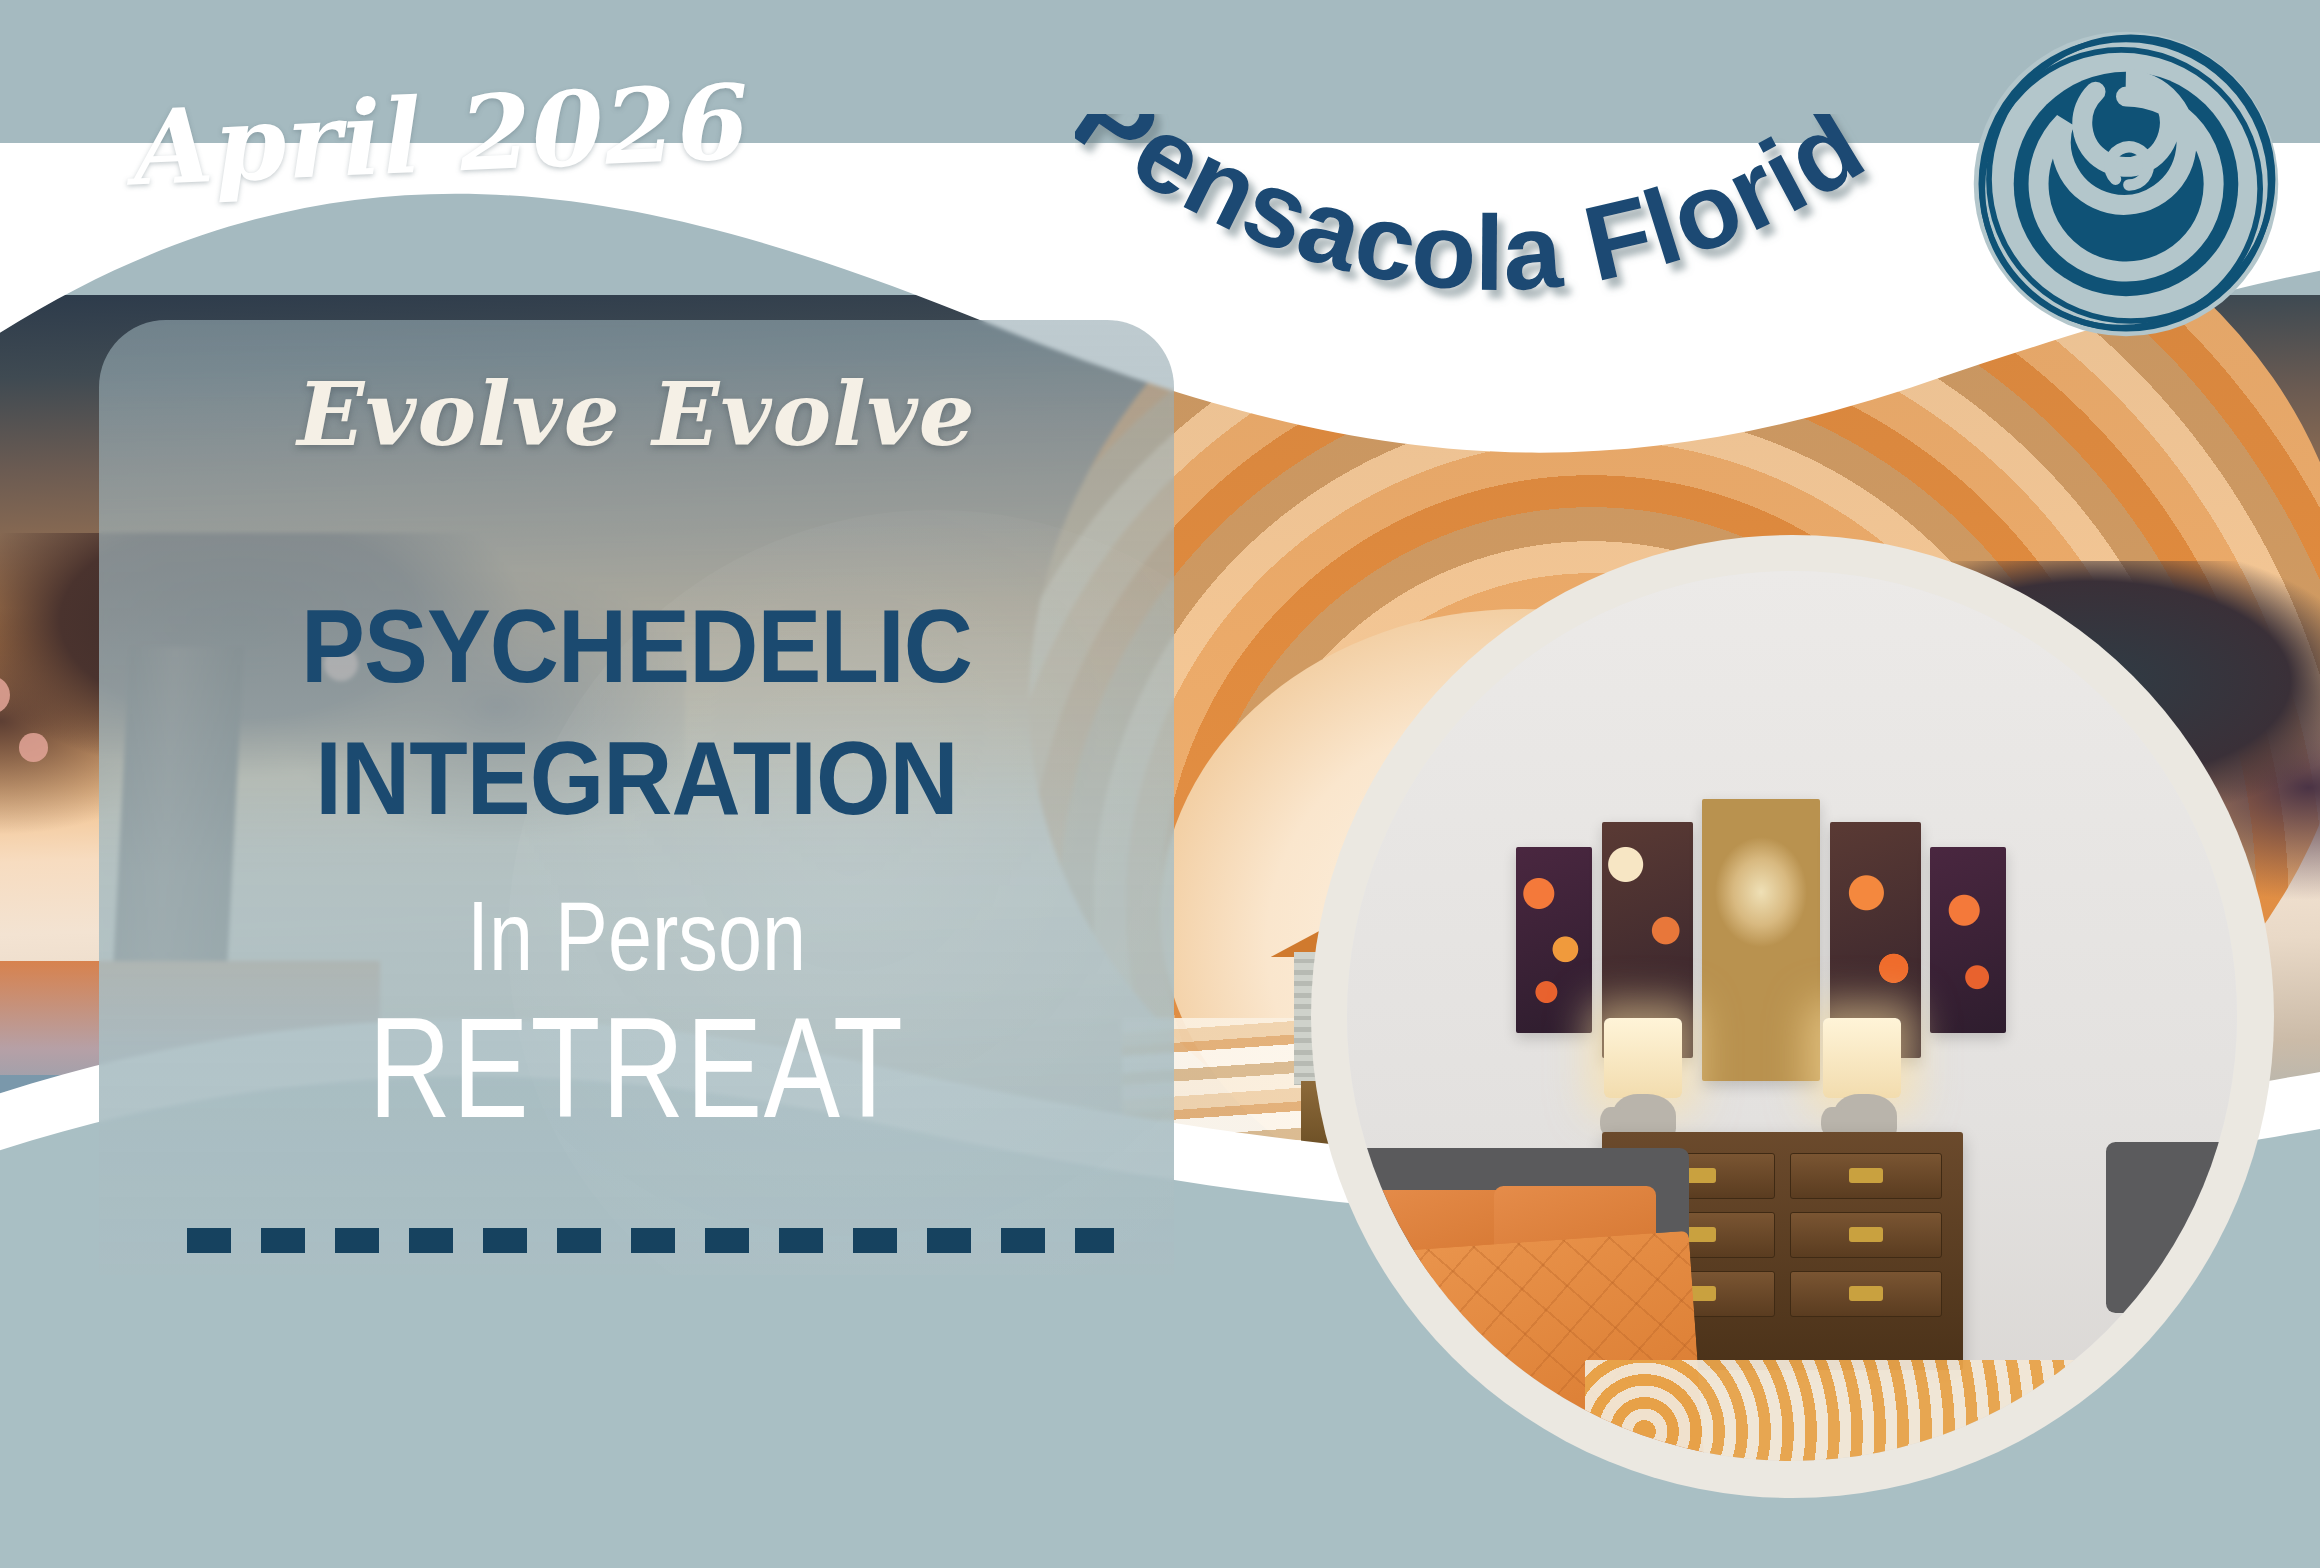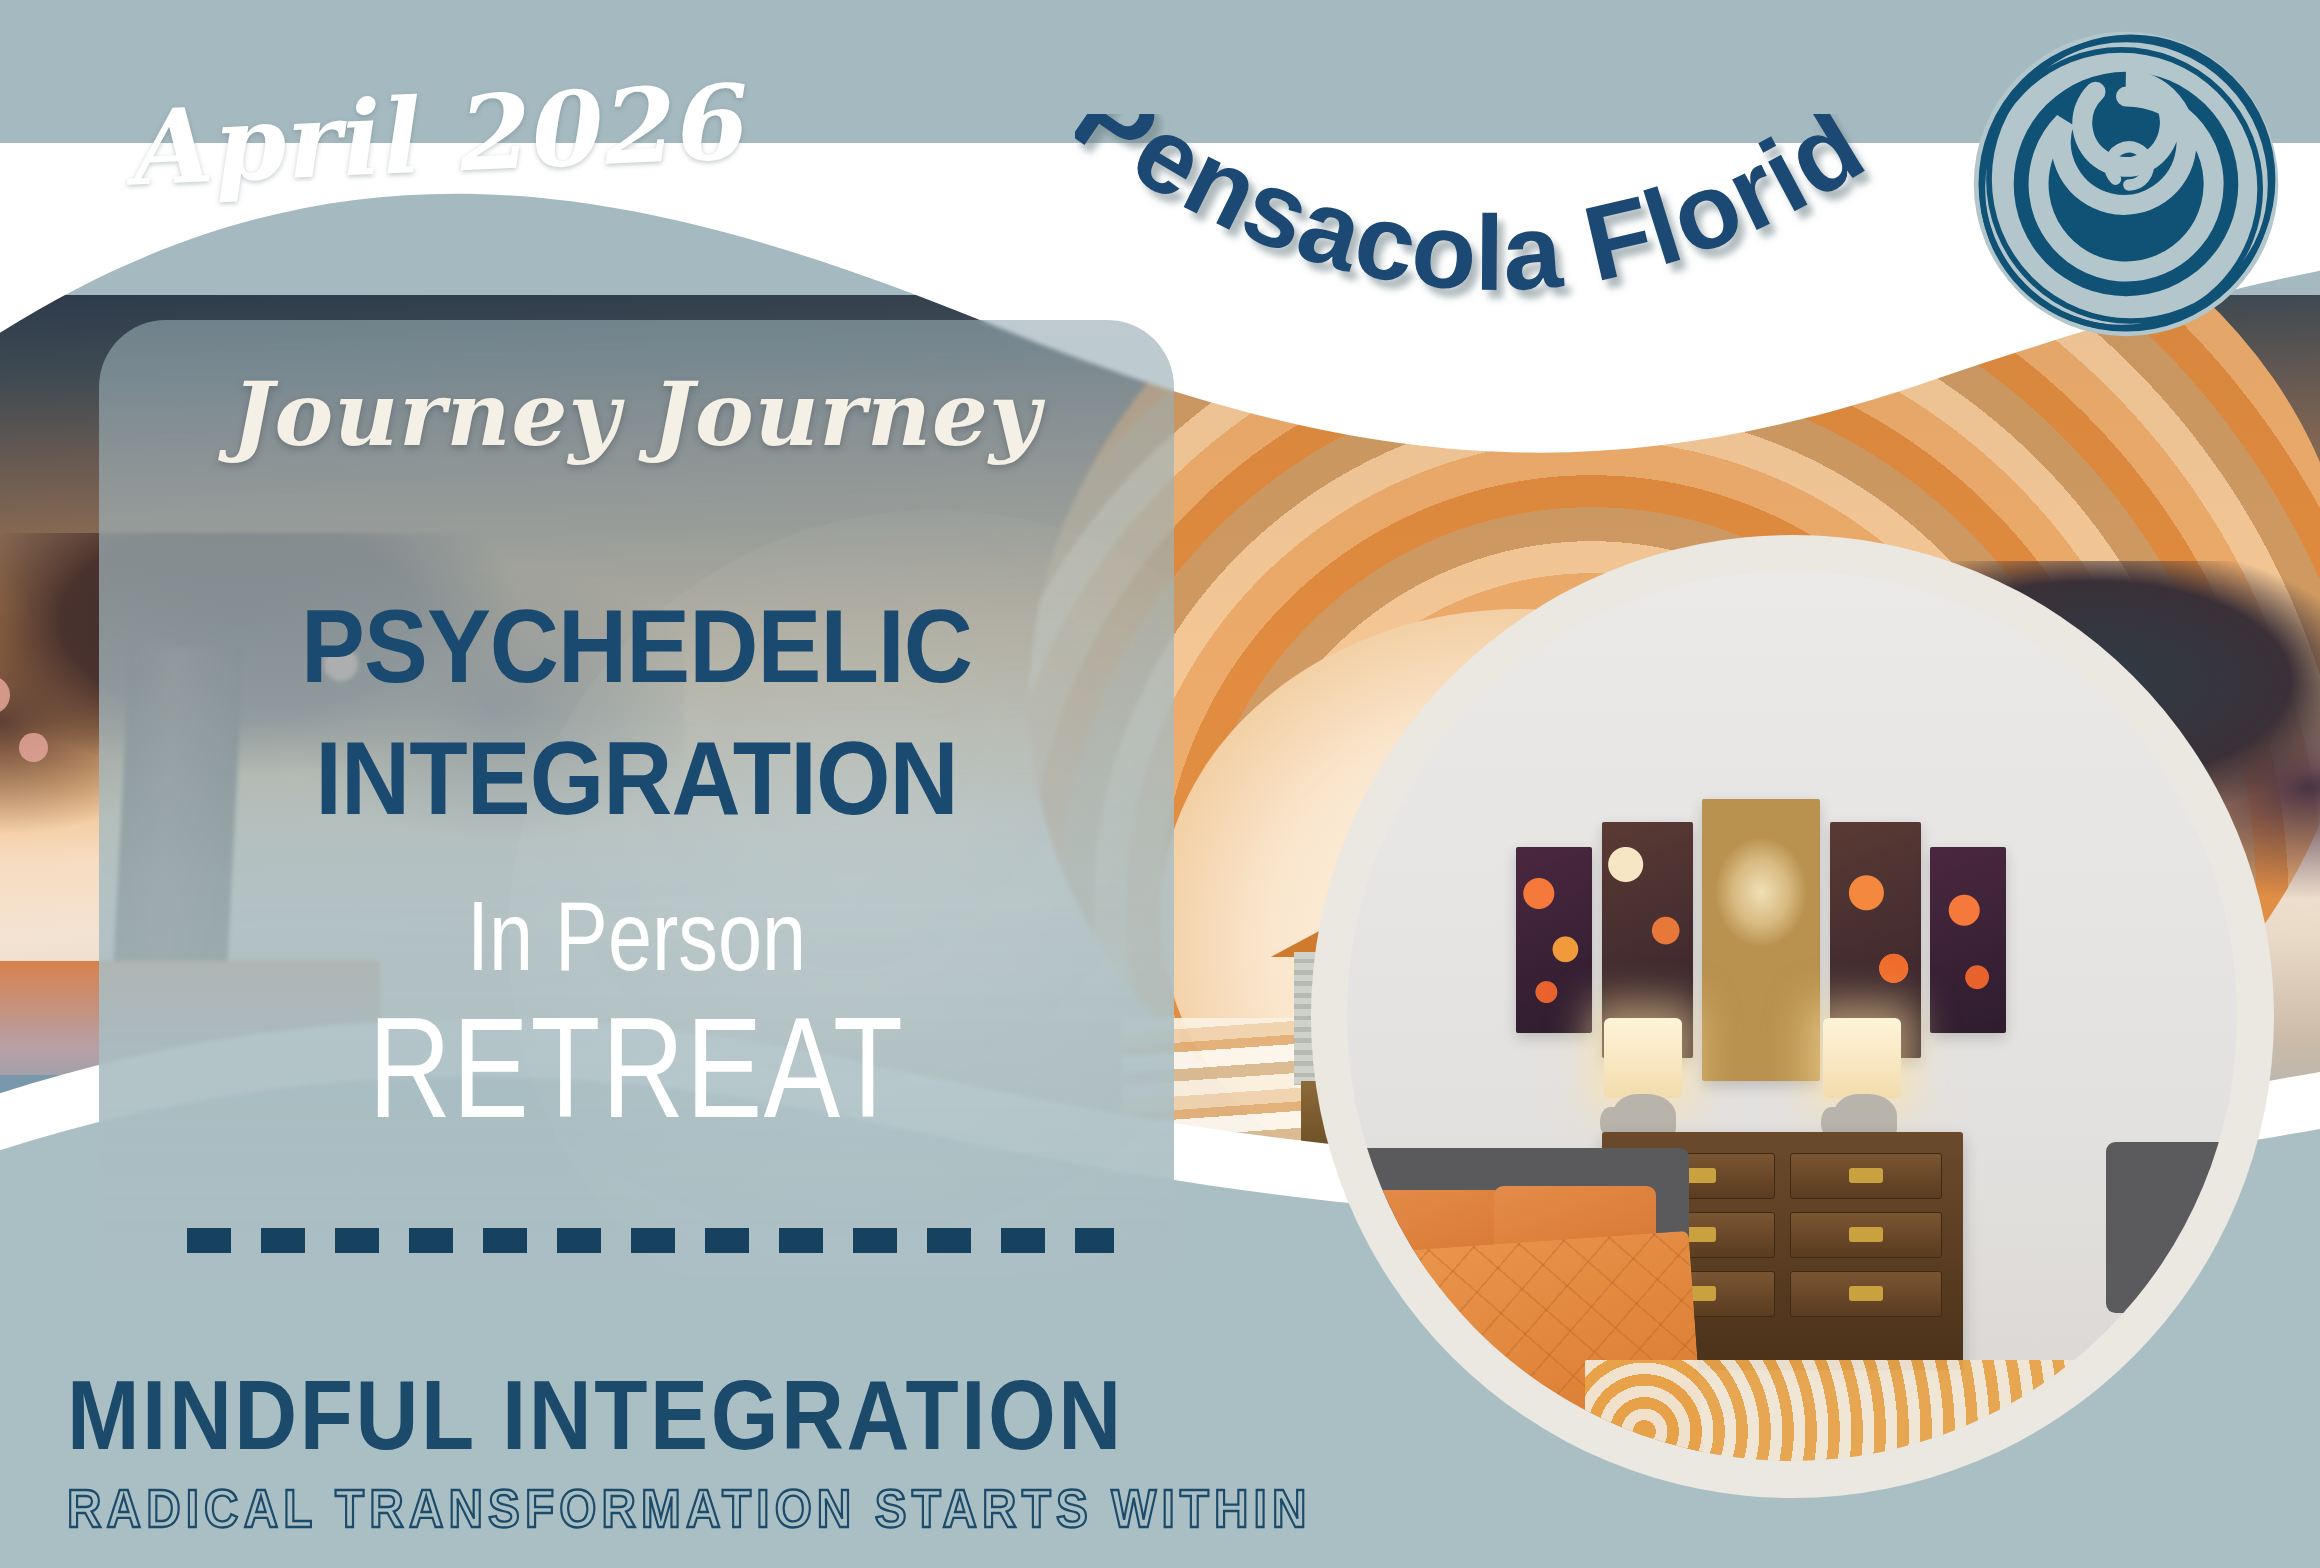--- a/index.html
+++ b/index.html
@@ -416,21 +416,21 @@
       <circle cx="170" cy="160" r="149"></circle>
     </g>
     <circle cx="165" cy="165" r="118" fill="#0f5276"></circle>
     <path d="M165,165 m0,-92 a92,92 0 1,1 -65,27 a66,66 0 1,0 65,-45 a46,46 0 1,1 -32,13" fill="none" stroke="#b3c6cb" stroke-width="21" stroke-linecap="round"></path>
     <path d="M168,166 a20,20 0 1,0 -14,-6" fill="none" stroke="#b3c6cb" stroke-width="12" stroke-linecap="round"></path>
   </svg>
 
   <div class="card">
     <div class="card-sheen"></div>
 
-    <div class="evolve">Journey Journey</div>
+    <div class="evolve">Evolve Evolve</div>
 
     <div class="headline l1">PSYCHEDELIC</div>
     <div class="headline l2">INTEGRATION</div>
 
     <div class="inperson">In Person</div>
     <div class="retreat">RETREAT</div>
 
     <div class="dash-row navy"></div>
 
   </div>
@@ -480,19 +480,15 @@
         <div class="headboard"></div>
         <div class="pillow" style="left:67px;top:9.5px;"></div>
         <div class="pillow" style="left:204px;top:5.7px;"></div>
         <div class="blanket"></div>
       </div>
 
       <div class="rug"></div>
     </div>
   </div>
 
-  <div class="brand">
-    <div class="brand-name">MINDFUL INTEGRATION</div>
-    <div class="brand-tag">RADICAL TRANSFORMATION STARTS WITHIN</div>
-  </div>
 
 </div>
 
 
 </body></html>

